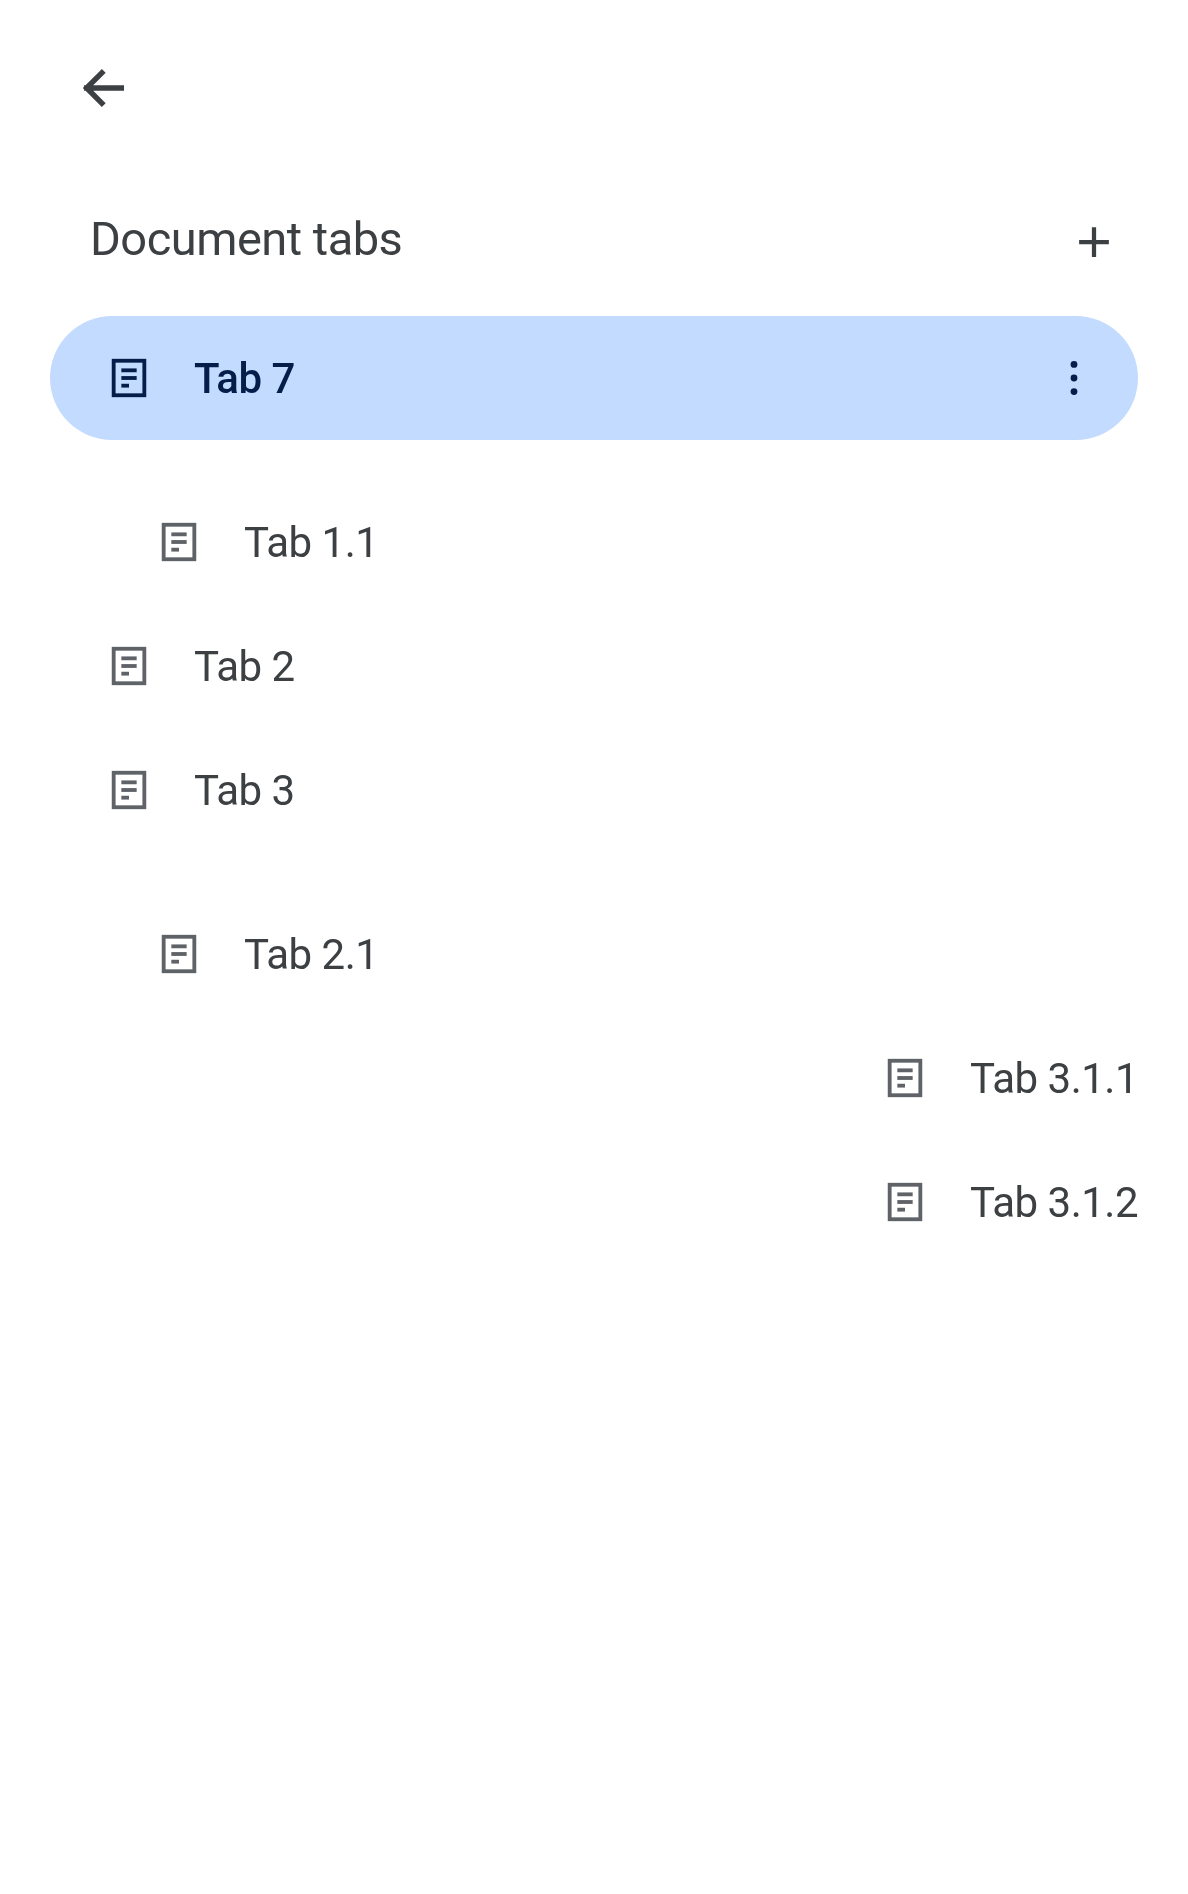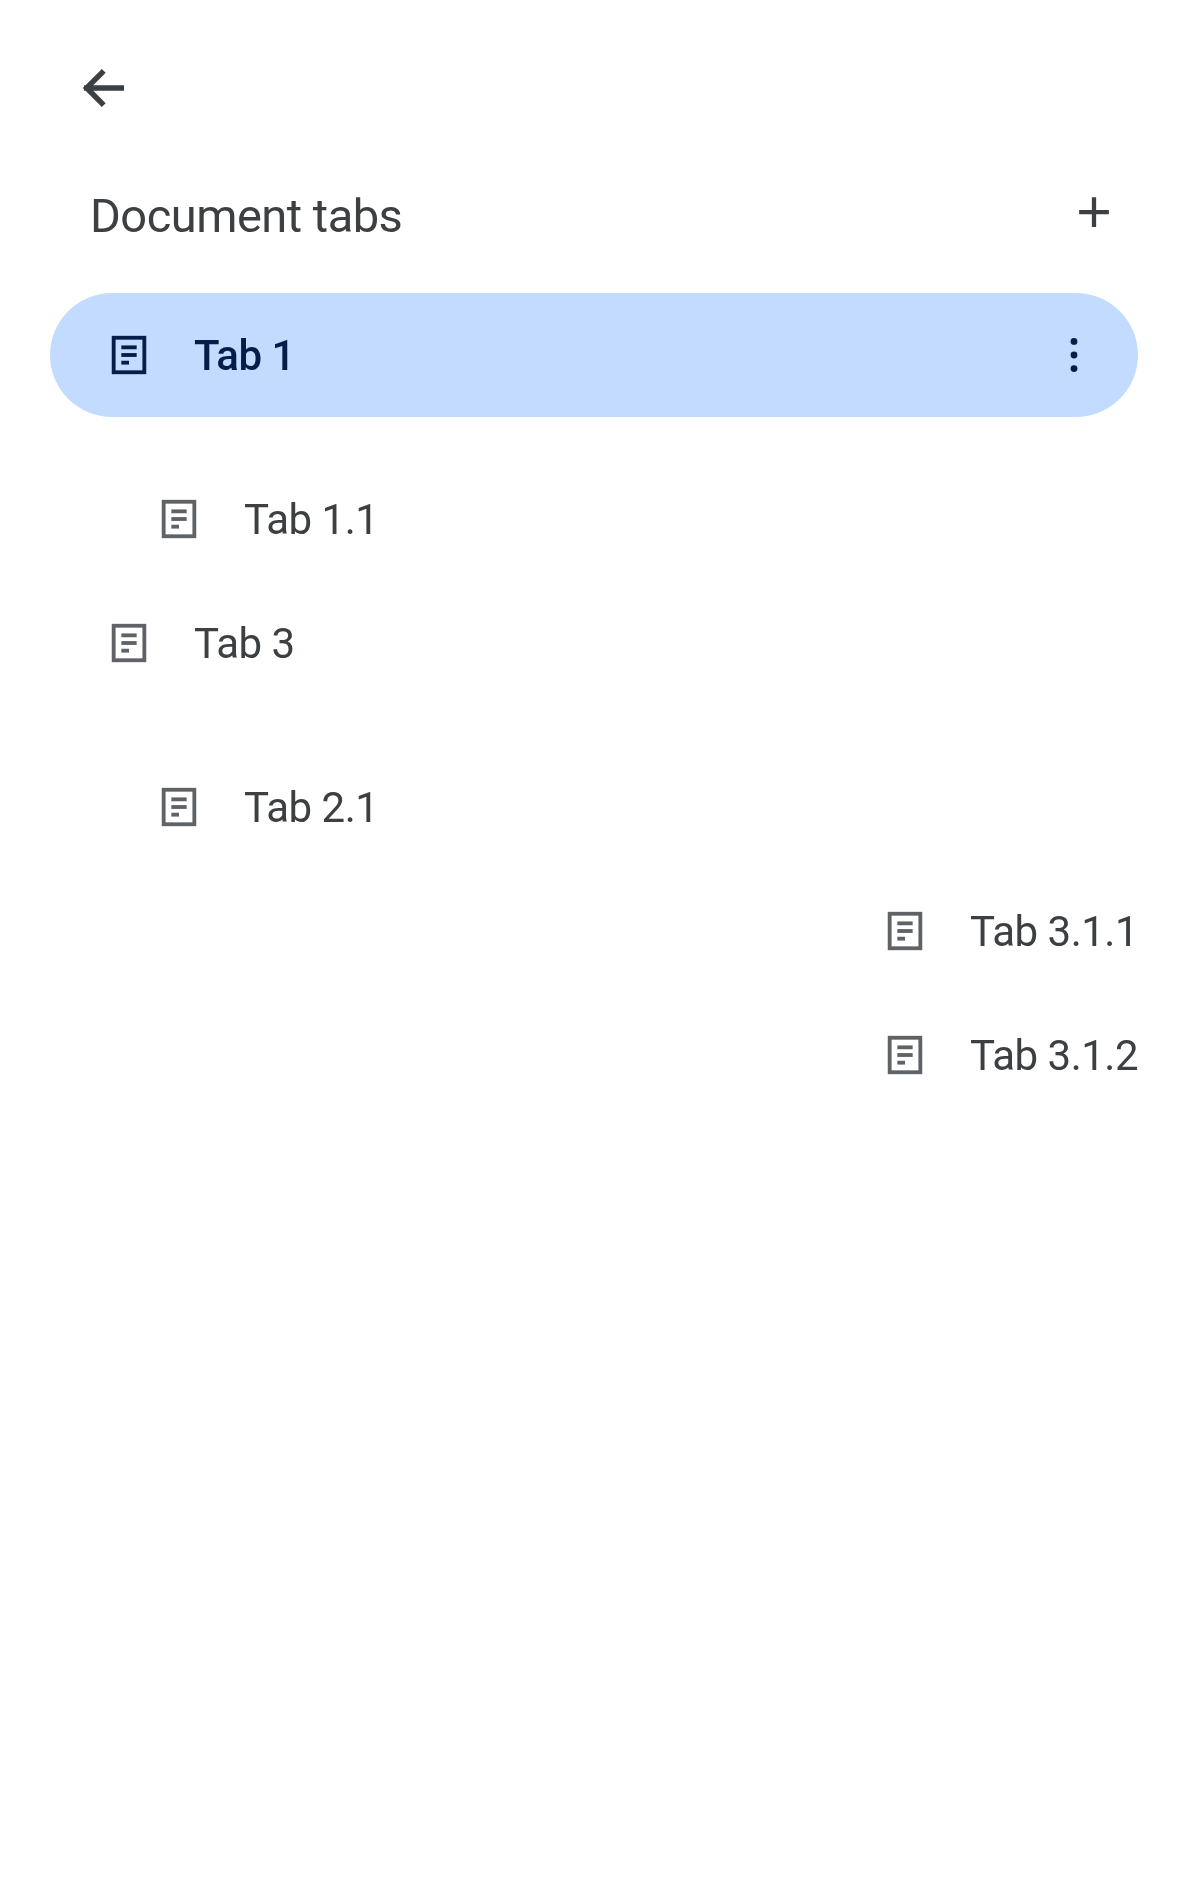--- a/index.html
+++ b/index.html
@@ -23,23 +23,23 @@
       cursor: pointer;
       margin-left: 26px;
       margin-top: 10px;
     }
     .back-button svg {
       width: 52px;
       height: 52px;
     }
     .header {
       display: flex;
-      align-items: flex-start;
+      align-items: flex-end;
       justify-content: space-between;
-      margin-top: 72px;
+      margin-top: 95px;
       padding: 0 20px 0 40px;
       margin-bottom: 50px;
     }
     .header-title {
       font-size: 47px;
       font-weight: 400;
       color: #3c4043;
       letter-spacing: -0.5px;
     }
     .add-button {
@@ -144,21 +144,21 @@
 
   <div class="tab-item level-0 selected">
     <div class="tab-icon">
       <svg viewBox="0 0 24 24">
         <rect x="4" y="3" width="16" height="18" stroke="#041e49" stroke-width="2" fill="none"></rect>
         <line x1="8" y1="8" x2="16" y2="8" stroke="#041e49" stroke-width="2"></line>
         <line x1="8" y1="12" x2="16" y2="12" stroke="#041e49" stroke-width="2"></line>
         <line x1="8" y1="16" x2="12" y2="16" stroke="#041e49" stroke-width="2"></line>
       </svg>
     </div>
-    <span class="tab-label">Tab 1</span>
+    <span class="tab-label">Tab 7</span>
     <div class="more-button">
       <svg viewBox="0 0 4 20">
         <circle cx="2" cy="2" r="2" fill="#041e49"></circle>
         <circle cx="2" cy="10" r="2" fill="#041e49"></circle>
         <circle cx="2" cy="18" r="2" fill="#041e49"></circle>
       </svg>
     </div>
   </div>
 
   <div class="tab-item level-1">
@@ -167,30 +167,41 @@
         <rect x="4" y="3" width="16" height="18" stroke="#5f6368" stroke-width="2" fill="none"></rect>
         <line x1="8" y1="8" x2="16" y2="8" stroke="#5f6368" stroke-width="2"></line>
         <line x1="8" y1="12" x2="16" y2="12" stroke="#5f6368" stroke-width="2"></line>
         <line x1="8" y1="16" x2="12" y2="16" stroke="#5f6368" stroke-width="2"></line>
       </svg>
     </div>
     <span class="tab-label">Tab 1.1</span>
   </div>
 
 
-
   <div class="tab-item level-0">
     <div class="tab-icon">
       <svg viewBox="0 0 24 24">
         <rect x="4" y="3" width="16" height="18" stroke="#5f6368" stroke-width="2" fill="none"></rect>
         <line x1="8" y1="8" x2="16" y2="8" stroke="#5f6368" stroke-width="2"></line>
         <line x1="8" y1="12" x2="16" y2="12" stroke="#5f6368" stroke-width="2"></line>
         <line x1="8" y1="16" x2="12" y2="16" stroke="#5f6368" stroke-width="2"></line>
       </svg>
     </div>
+    <span class="tab-label">Tab 2</span>
+  </div>
+
+  <div class="tab-item level-0">
+    <div class="tab-icon">
+      <svg viewBox="0 0 24 24">
+        <rect x="4" y="3" width="16" height="18" stroke="#5f6368" stroke-width="2" fill="none"></rect>
+        <line x1="8" y1="8" x2="16" y2="8" stroke="#5f6368" stroke-width="2"></line>
+        <line x1="8" y1="12" x2="16" y2="12" stroke="#5f6368" stroke-width="2"></line>
+        <line x1="8" y1="16" x2="12" y2="16" stroke="#5f6368" stroke-width="2"></line>
+      </svg>
+    </div>
     <span class="tab-label">Tab 3</span>
   </div>
 
   <div class="tab-item level-1">
     <div class="tab-icon">
       <svg viewBox="0 0 24 24">
         <rect x="4" y="3" width="16" height="18" stroke="#5f6368" stroke-width="2" fill="none"></rect>
         <line x1="8" y1="8" x2="16" y2="8" stroke="#5f6368" stroke-width="2"></line>
         <line x1="8" y1="12" x2="16" y2="12" stroke="#5f6368" stroke-width="2"></line>
         <line x1="8" y1="16" x2="12" y2="16" stroke="#5f6368" stroke-width="2"></line>

